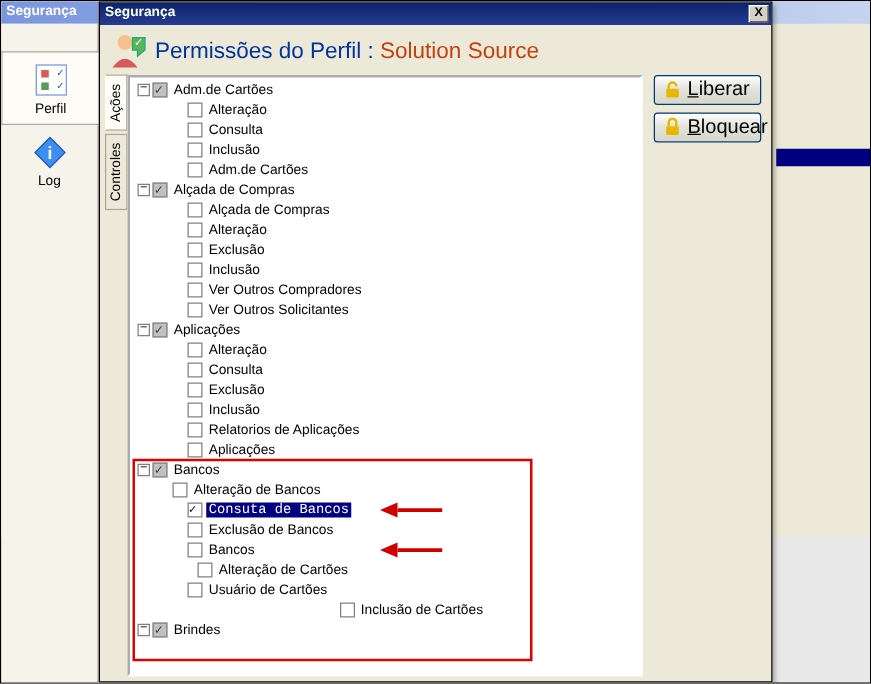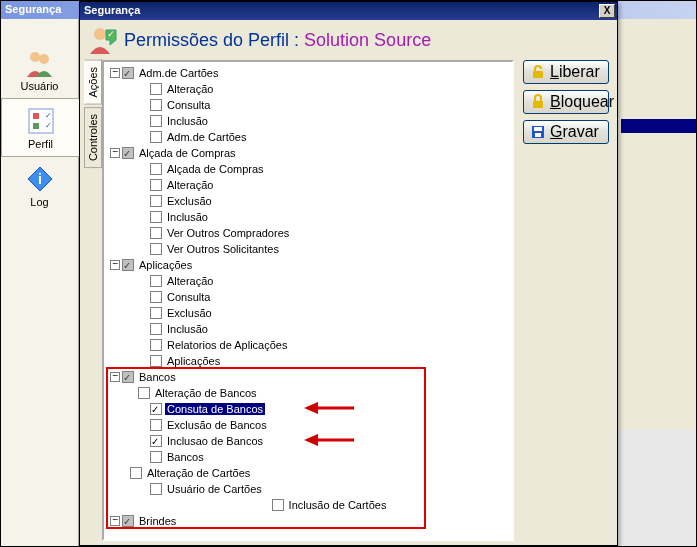--- a/index.html
+++ b/index.html
@@ -32,21 +32,21 @@
                padding:2px 4px; position:relative; }
   #dlg-close { position:absolute; right:2px; top:2px; width:16px; height:14px; background:#d4d0c8;
                border:1px solid #fff; border-right-color:#404040; border-bottom-color:#404040;
                font-family:Arial; font-weight:bold; font-size:10px; line-height:12px; text-align:center; cursor:pointer; color:#000;}
   #dlg-body { position:absolute; left:4px; top:22px; right:4px; bottom:4px; }
 
   
   #hdr { position:absolute; left:0; top:0; width:100%; height:36px; }
   #hdr-icon { position:absolute; left:4px; top:0; width:32px; height:32px; }
   #hdr-title { position:absolute; left:40px; top:6px; font-size:18px; font-family:Arial,sans-serif; color:#003399; }
-  #hdr-title .dyn { color:#a21caf; }
+  #hdr-title .dyn { color:#c2410c; }
 
   
   #vtabs { position:absolute; left:0; top:36px; width:18px; bottom:0; }
   .vtab { writing-mode: vertical-rl; transform: rotate(180deg);
           border:1px solid #aca899; background:#ece9d8; padding:6px 2px; margin-bottom:2px;
           font-size:11px; cursor:pointer; text-align:center; }
   .vtab.active { background:#fdfcf7; border-right:1px solid #fdfcf7; }
 
   
   #tree-wrap { position:absolute; left:18px; top:36px; width:412px; bottom:0;
@@ -91,29 +91,20 @@
 <div id="stage">
   <div id="outer-win">
     <div id="outer-title">Segurança</div>
     <div id="bg-blue"></div>
 
     <div id="outer-page-title">Per</div>
 
     <div id="sidebar">
       <div style="height:22px;"></div>
       <div id="sb-items">
-          <div class="sb-item">
-            <span class="sb-icon"><svg viewBox="0 0 32 32">
-                <circle cx="11" cy="10" r="5" fill="#f4c28c"></circle>
-                <circle cx="20" cy="12" r="5" fill="#f4c28c"></circle>
-                <path d="M3 30 q8 -12 16 0 z" fill="#d85a5a"></path>
-                <path d="M12 30 q8 -12 16 0 z" fill="#5a9a5a"></path>
-              </svg></span>
-            <span class="sb-label">Usuário</span>
-          </div>
           <div class="sb-item selected">
             <span class="sb-icon"><svg viewBox="0 0 32 32">
                 <rect x="4" y="4" width="24" height="24" fill="#fff" stroke="#7a96df"></rect>
                 <rect x="8" y="8" width="6" height="6" fill="#d85a5a"></rect>
                 <rect x="8" y="18" width="6" height="6" fill="#5a9a5a"></rect>
                 <text x="20" y="13" font-size="8" fill="#2155cc">✓</text>
                 <text x="20" y="23" font-size="8" fill="#2155cc">✓</text>
               </svg></span>
             <span class="sb-label">Perfil</span>
           </div>
@@ -166,25 +157,24 @@
               <div class="node" style="padding-left: 32px;"><span class="exp empty"></span><span class="chk"></span><span class="nlabel">Ver Outros Solicitantes</span></div>
               <div class="node" style="padding-left: 4px;"><span class="exp">−</span><span class="chk indet"></span><span class="nlabel">Aplicações</span></div>
               <div class="node" style="padding-left: 32px;"><span class="exp empty"></span><span class="chk"></span><span class="nlabel">Alteração</span></div>
               <div class="node" style="padding-left: 32px;"><span class="exp empty"></span><span class="chk"></span><span class="nlabel">Consulta</span></div>
               <div class="node" style="padding-left: 32px;"><span class="exp empty"></span><span class="chk"></span><span class="nlabel">Exclusão</span></div>
               <div class="node" style="padding-left: 32px;"><span class="exp empty"></span><span class="chk"></span><span class="nlabel">Inclusão</span></div>
               <div class="node" style="padding-left: 32px;"><span class="exp empty"></span><span class="chk"></span><span class="nlabel">Relatorios de Aplicações</span></div>
               <div class="node" style="padding-left: 32px;"><span class="exp empty"></span><span class="chk"></span><span class="nlabel">Aplicações</span></div>
               <div class="node" style="padding-left: 4px;"><span class="exp">−</span><span class="chk indet"></span><span class="nlabel">Bancos</span></div>
               <div class="node" style="padding-left: 20px;"><span class="exp empty"></span><span class="chk"></span><span class="nlabel">Alteração de Bancos</span></div>
-              <div class="node" style="padding-left: 32px;"><span class="exp empty"></span><span class="chk checked"></span><span class="nlabel sel">Consuta de Bancos</span></div>
+              <div class="node" style="padding-left: 32px; font-family: Liberation Mono, monospace;"><span class="exp empty"></span><span class="chk checked"></span><span class="nlabel sel">Consuta de Bancos</span></div>
               <div class="node" style="padding-left: 32px;"><span class="exp empty"></span><span class="chk"></span><span class="nlabel">Exclusão de Bancos</span></div>
-              <div class="node" style="padding-left: 32px;"><span class="exp empty"></span><span class="chk checked"></span><span class="nlabel">Inclusao de Bancos</span></div>
               <div class="node" style="padding-left: 32px;"><span class="exp empty"></span><span class="chk"></span><span class="nlabel">Bancos</span></div>
-              <div class="node" style="padding-left: 12px;"><span class="exp empty"></span><span class="chk"></span><span class="nlabel">Alteração de Cartões</span></div>
+              <div class="node" style="padding-left: 40px;"><span class="exp empty"></span><span class="chk"></span><span class="nlabel">Alteração de Cartões</span></div>
               <div class="node" style="padding-left: 32px;"><span class="exp empty"></span><span class="chk"></span><span class="nlabel">Usuário de Cartões</span></div>
               <div class="node" style="padding-left: 32px; text-align: center;"><span class="exp empty"></span><span class="chk"></span><span class="nlabel">Inclusão de Cartões</span></div>
               <div class="node" style="padding-left: 4px;"><span class="exp">−</span><span class="chk indet"></span><span class="nlabel">Brindes</span></div>
             </div>
           <div id="redbox" style="left: 2px; top: 305px; width: 320px; height: 162px;"></div>
           <div id="arrows">
               <div class="arrow" style="left: 200px; top: 338px;">
                 <svg width="50" height="16">
                   <line x1="50" y1="8" x2="14" y2="8" stroke="#d00000" stroke-width="3"></line>
                   <polygon points="0,8 14,2 14,14" fill="#d00000"></polygon>
@@ -207,25 +197,17 @@
                 </svg></span>
               <span class="bt"><u>L</u>iberar</span>
             </div>
             <div class="winbtn">
               <span class="bi"><svg viewBox="0 0 16 16">
                   <rect x="3" y="7" width="10" height="7" rx="1" fill="#e6b800"></rect>
                   <path d="M5 7 v-3 a3 3 0 0 1 6 0 v3" fill="none" stroke="#e6b800" stroke-width="2"></path>
                 </svg></span>
               <span class="bt"><u>B</u>loquear</span>
             </div>
-            <div class="winbtn">
-              <span class="bi"><svg viewBox="0 0 16 16">
-                  <rect x="2" y="2" width="12" height="12" fill="#2155cc"></rect>
-                  <rect x="4" y="3" width="8" height="4" fill="#fff"></rect>
-                  <rect x="5" y="9" width="6" height="4" fill="#fff"></rect>
-                </svg></span>
-              <span class="bt"><u>G</u>ravar</span>
-            </div>
           </div>
       </div>
     </div>
   </div>
 </div>
 
 </body></html>

